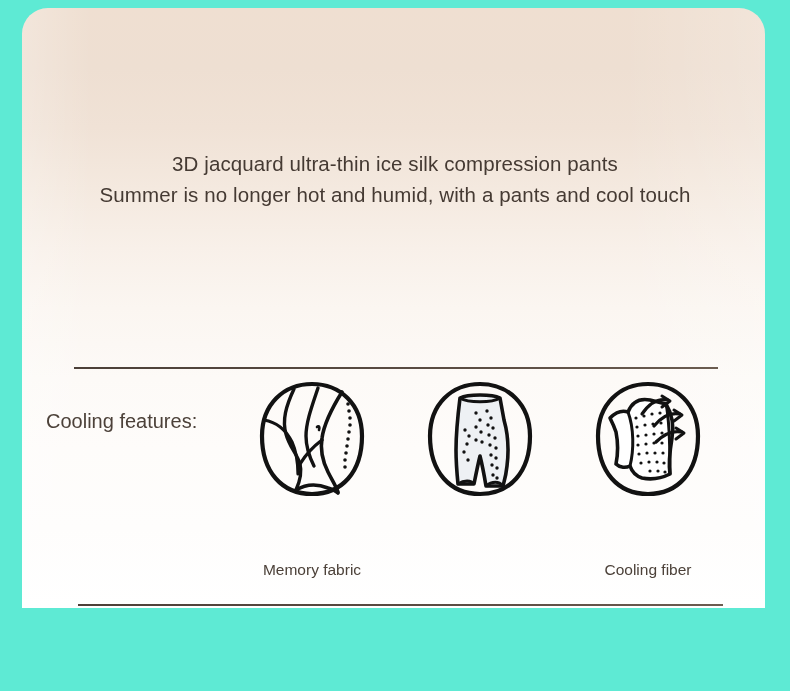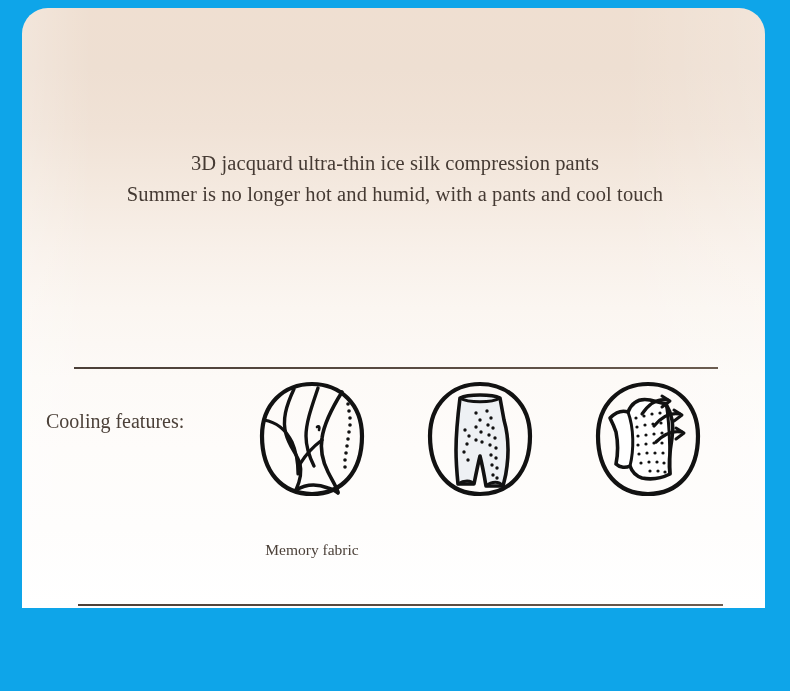--- a/index.html
+++ b/index.html
@@ -11,22 +11,21 @@
     width: 790px;
     height: 691px;
     overflow: hidden;
     font-family: "Liberation Sans", sans-serif;
   }
 
   #banner {
     position: relative;
     width: 790px;
     height: 691px;
-    background: #0ea5e9;
-    font-family: Liberation Serif, serif;
+    background: #5eead4;
   }
 
   
   #panel {
     position: absolute;
     left: 22px;
     top: 8px;
     width: 743px;
     height: 600px;
     border-radius: 26px 26px 0 0;
@@ -122,21 +121,21 @@
   .feature-1 { left: 168px; }
   .feature-2 { left: 336px; }
 
   .feature-icon {
     width: 112px;
     height: 118px;
     margin: 0 auto;
     display: block;
   }
   .feature-caption {
-    margin-top: 42px;
+    margin-top: 62px;
     color: #4c4139;
     font-size: 15.5px;
     line-height: 20px;
     white-space: nowrap;
   }
 </style>
 </head>
 <body>
 
 <div id="banner">
@@ -258,19 +257,20 @@
             <circle cx="66" cy="91" r="1.6"></circle>
           <circle cx="73" cy="92" r="1.6"></circle>
         </g>
         <path d="M50 34 C58 22 66 18 76 20" fill="none" stroke="#121212" stroke-width="3.2" stroke-linecap="round"></path>
         <path d="M70 16 L78 21 L70 27" fill="none" stroke="#121212" stroke-width="3" stroke-linecap="round" stroke-linejoin="round"></path>
         <path d="M62 46 C70 36 78 32 88 34" fill="none" stroke="#121212" stroke-width="3.2" stroke-linecap="round"></path>
         <path d="M82 30 L90 35 L82 41" fill="none" stroke="#121212" stroke-width="3" stroke-linecap="round" stroke-linejoin="round"></path>
         <path d="M64 62 C72 54 80 50 90 52" fill="none" stroke="#121212" stroke-width="3.2" stroke-linecap="round"></path>
         <path d="M84 48 L92 53 L84 59" fill="none" stroke="#121212" stroke-width="3" stroke-linecap="round" stroke-linejoin="round"></path>
       </svg>
+      <div class="feature-caption">Cooling fiber</div>
     </div>
 
   </div>
 
   <div class="divider" id="divider-bottom"></div>
 
 </div>
 
 </body></html>

